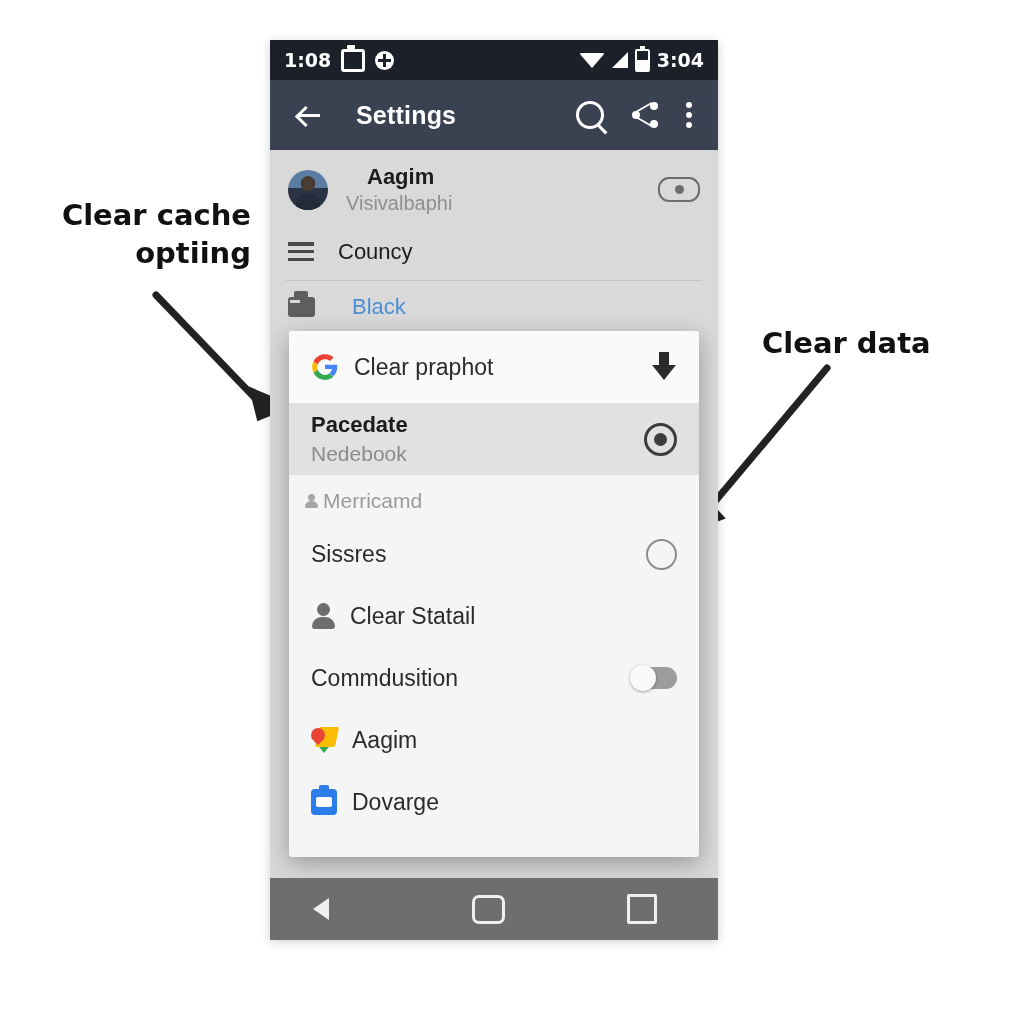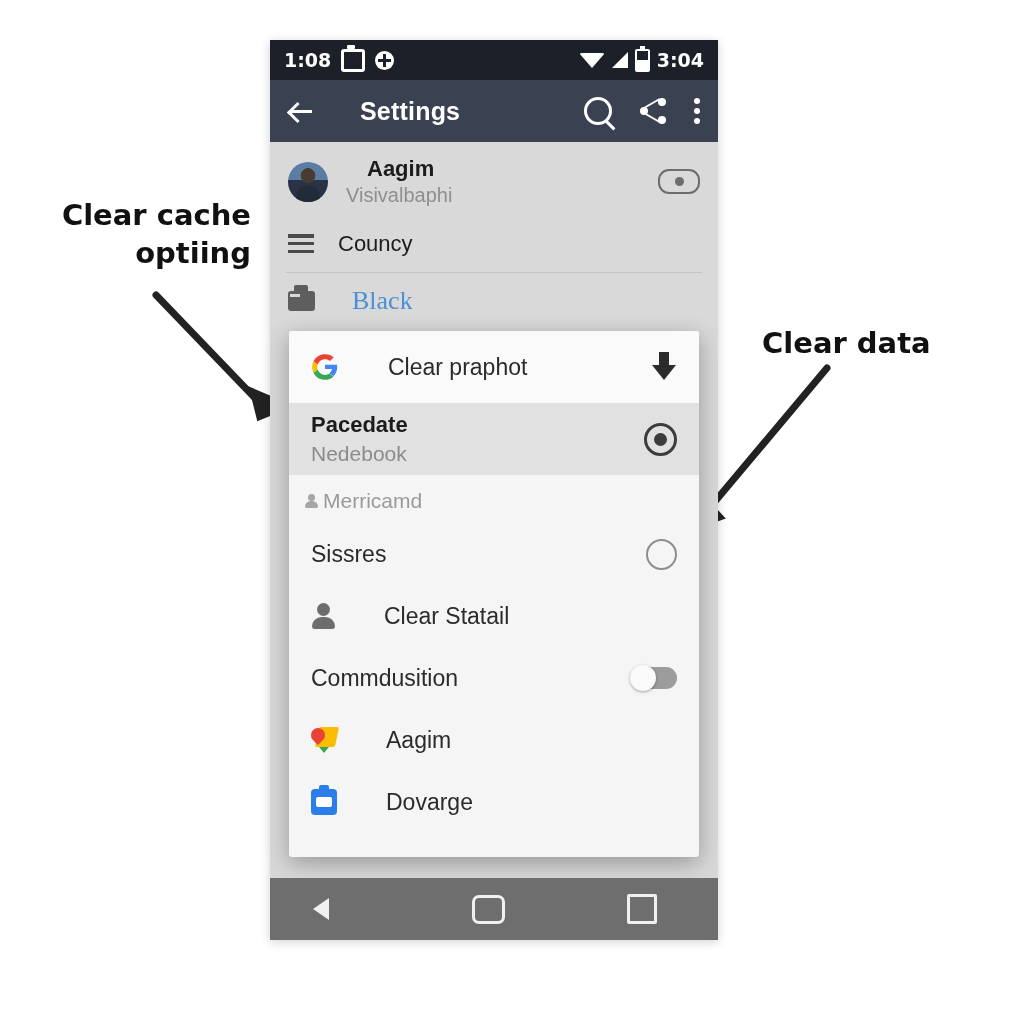--- a/index.html
+++ b/index.html
@@ -36,22 +36,22 @@
   .ico-plus-circle:before,.ico-plus-circle:after{content:"";position:absolute;background:#1c2029;}
   .ico-plus-circle:before{left:8px;top:3px;width:3px;height:13px;}
   .ico-plus-circle:after{left:3px;top:8px;width:13px;height:3px;}
   .ico-wifi{width:0;height:0;border-left:13px solid transparent;border-right:13px solid transparent;border-top:15px solid #fff;border-radius:3px;}
   .ico-signal{width:0;height:0;border-left:16px solid transparent;border-bottom:16px solid #fff;}
   .ico-batt{width:11px;height:19px;border:2px solid #fff;border-radius:2px;position:relative;background:linear-gradient(to top,#fff 55%,transparent 55%);}
   .ico-batt:before{content:"";position:absolute;left:3px;top:-5px;width:5px;height:3px;background:#fff;}
 
   
   #appbar{
-    height:62px;background:#3a4151;color:#fff;display:flex;align-items:center;
-    padding:0 18px;gap:16px;
+    height:70px;background:#3a4151;color:#fff;display:flex;align-items:center;
+    padding:0 26px;gap:4px;
   }
   #appbar .title{font-size:25px;font-weight:700;margin-left:30px;letter-spacing:.2px;}
   #appbar .actions{margin-left:auto;display:flex;align-items:center;gap:28px;}
   .arrow-back{width:26px;height:26px;position:relative;}
   .arrow-back:before{content:"";position:absolute;left:2px;top:12px;width:22px;height:3px;background:#fff;}
   .arrow-back:after{content:"";position:absolute;left:2px;top:7px;width:12px;height:12px;border-left:3px solid #fff;border-bottom:3px solid #fff;transform:rotate(45deg);}
   .ico-search{width:22px;height:22px;border:3px solid #fff;border-radius:50%;position:relative;}
   .ico-search:after{content:"";position:absolute;right:-7px;bottom:-5px;width:11px;height:3px;background:#fff;transform:rotate(45deg);}
   .ico-share{position:relative;width:26px;height:26px;}
   .ico-share i{position:absolute;width:8px;height:8px;border-radius:50%;background:#fff;}
@@ -86,34 +86,34 @@
   .profile-chip span{width:9px;height:9px;border-radius:50%;background:#6d6d6d;display:block;}
   .simple-row{display:flex;align-items:center;padding:13px 18px;}
   .simple-row .lbl{font-size:22px;color:#1c1c1c;margin-left:24px;}
   .ico-hamburger{width:26px;height:19px;display:flex;flex-direction:column;justify-content:space-between;flex:none;}
   .ico-hamburger span{display:block;height:3.5px;background:#4a4a4a;}
   .divider{height:1px;background:#c3c3c3;margin:2px 16px 0 16px;}
   .work-row{display:flex;align-items:center;padding:13px 18px 12px 18px;}
   .ico-briefcase{width:27px;height:20px;background:#5e5e5e;border-radius:3px;position:relative;flex:none;}
   .ico-briefcase:before{content:"";position:absolute;left:6px;top:-6px;width:14px;height:6px;background:#5e5e5e;border-radius:2px 2px 0 0;}
   .ico-briefcase:after{content:"";position:absolute;left:2px;top:3px;width:10px;height:3px;background:#d9d9d9;}
-  .work-row .lbl{font-size:26px;color:#4d8fd6;margin-left:37px;font-family:Liberation Serif, serif;}
+  .work-row .lbl{font-size:22px;color:#4d8fd6;margin-left:37px;}
 
   
   #dialog{
     position:absolute;left:19px;top:291px;width:410px;
     background:#f5f5f5;border-radius:3px;
     box-shadow:0 6px 22px rgba(0,0,0,.30);
     overflow:hidden;
   }
   .d-row{display:flex;align-items:center;min-height:62px;padding:0 22px;}
   .d-row.first{background:#fafafa;min-height:72px;}
   .d-row.highlight{background:#e1e1e1;min-height:72px;}
   .d-label{font-size:23px;color:#2b2b2b;}
-  .d-label.ml{margin-left:49px;}
+  .d-label.ml{margin-left:15px;}
   .d-title{font-size:22px;font-weight:700;color:#1b1b1b;line-height:1.2;}
   .d-sub{font-size:21px;color:#8b8b8b;line-height:1.2;margin-top:3px;}
   .d-section{font-size:21px;color:#9a9a9a;padding:14px 22px 10px 16px;display:flex;align-items:center;gap:5px;}
   .d-right{margin-left:auto;display:flex;align-items:center;}
   .ico-download{width:26px;height:30px;position:relative;}
   .ico-download:before{content:"";position:absolute;left:8px;top:0;width:10px;height:15px;background:#2b2b2b;}
   .ico-download:after{content:"";position:absolute;left:1px;top:13px;width:0;height:0;border-left:12px solid transparent;border-right:12px solid transparent;border-top:15px solid #2b2b2b;}
   .radio{width:27px;height:27px;border-radius:50%;border:3px solid #3c3c3c;display:flex;align-items:center;justify-content:center;}
   .radio.off{border-color:#8d8d8d;border-width:2px;}
   .radio span{width:13px;height:13px;border-radius:50%;background:#3c3c3c;display:block;}

